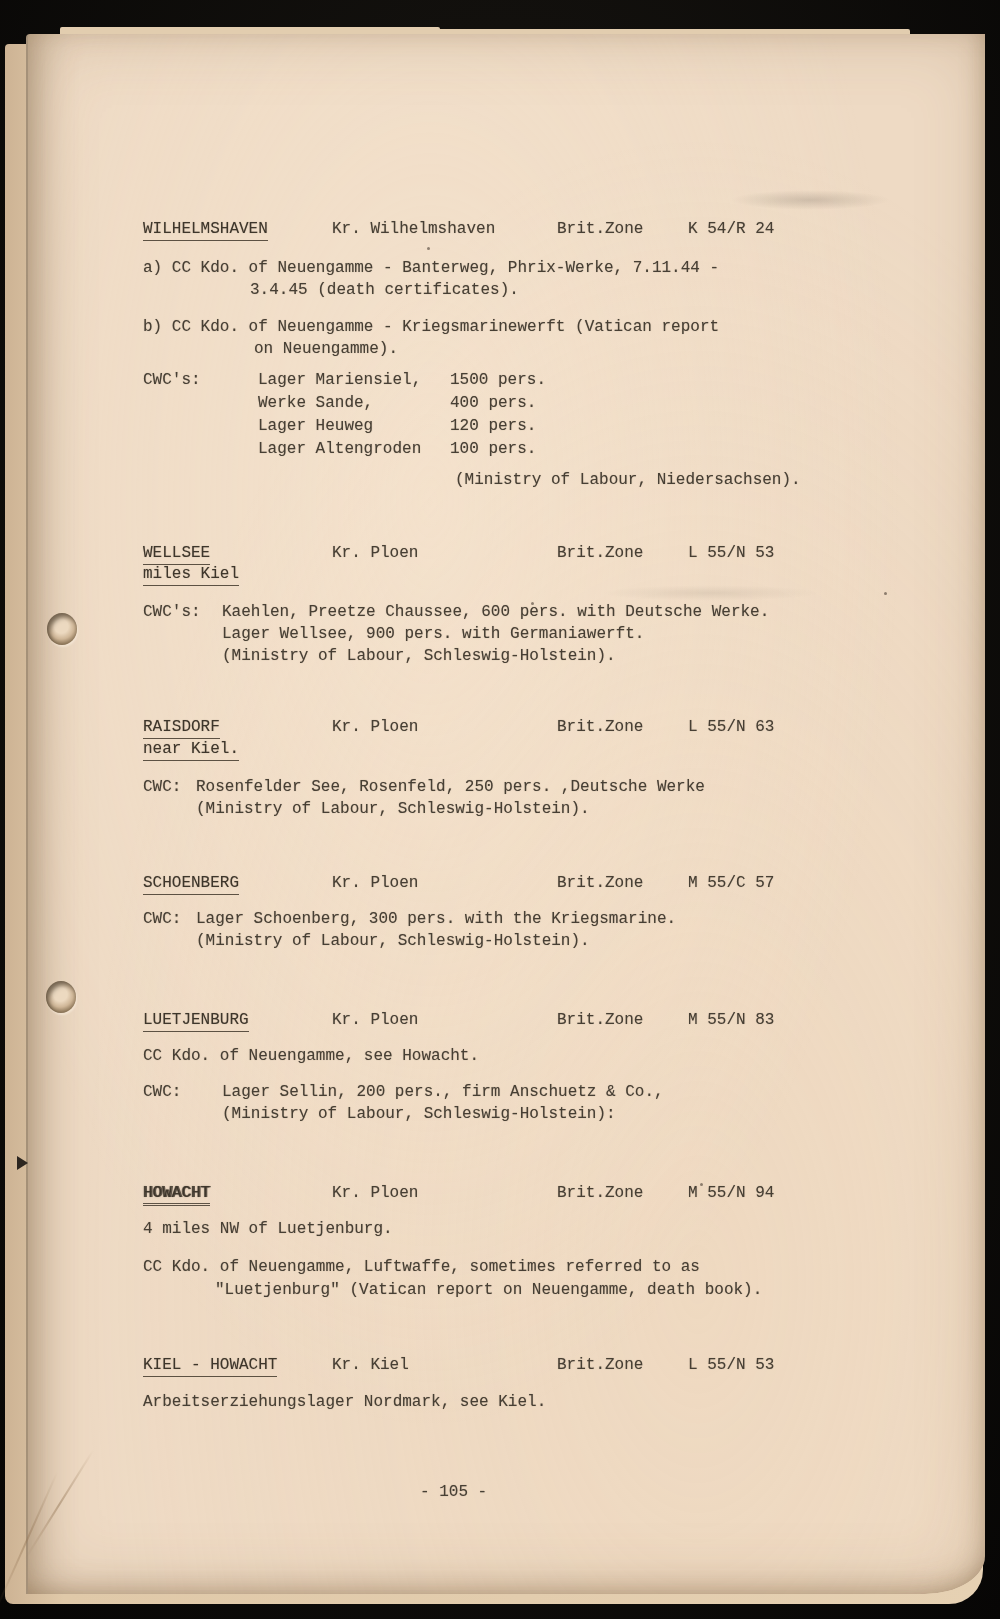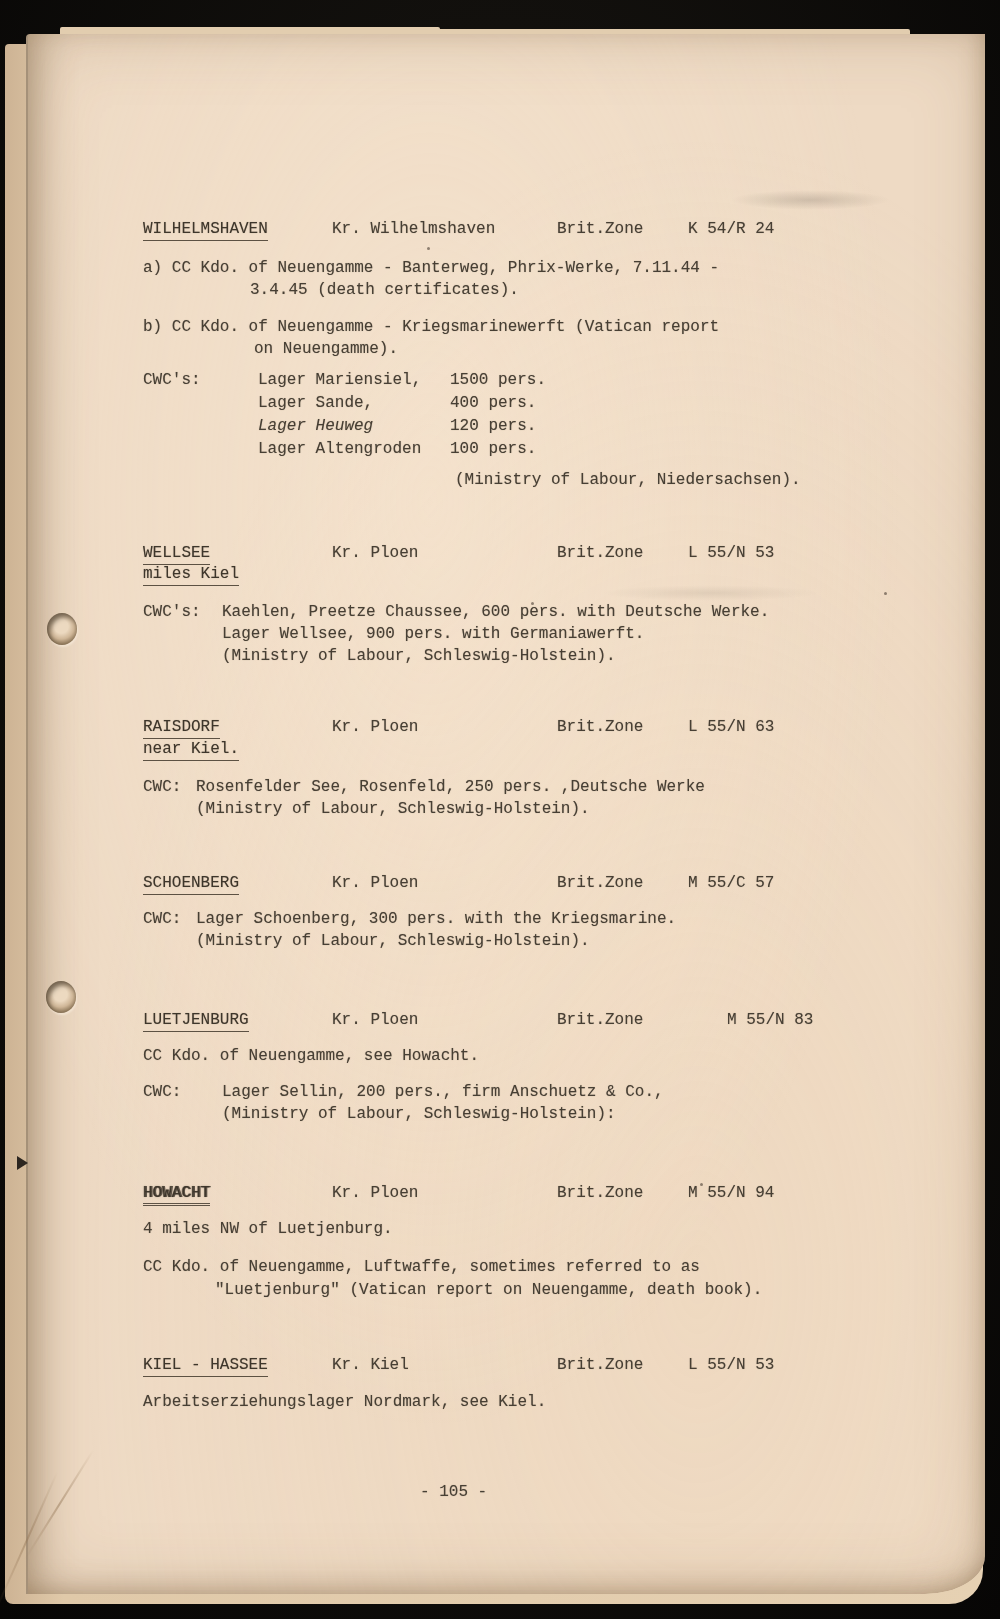--- a/index.html
+++ b/index.html
@@ -107,25 +107,25 @@
 <div class="tl" style="top:258px;left:143px;">a) CC Kdo. of Neuengamme - Banterweg, Phrix-Werke, 7.11.44 -</div>
 <div class="tl" style="top:280px;left:250px;">3.4.45 (death certificates).</div>
 <div class="tl" style="top:317px;left:143px;">b) CC Kdo. of Neuengamme - Kriegsmarinewerft (Vatican report</div>
 <div class="tl" style="top:339px;left:254px;">on Neuengamme).</div>
 <div class="tl" style="top:370px;left:143px;">CWC's:</div>
 <div class="row" style="top:370px;">
   <span class="tl" style="left:258px;">Lager Mariensiel,</span>
   <span class="tl camp-count">1500 pers.</span>
 </div>
 <div class="row" style="top:393px;">
-  <span class="tl" style="left:258px;">Lager Sande,</span>
+  <span class="tl" style="left:258px;">Werke Sande,</span>
   <span class="tl camp-count">400 pers.</span>
 </div>
 <div class="row" style="top:416px;">
-  <span class="tl" style="left:258px;font-style:italic;">Lager Heuweg</span>
+  <span class="tl" style="left:258px;">Lager Heuweg</span>
   <span class="tl camp-count">120 pers.</span>
 </div>
 <div class="row" style="top:439px;">
   <span class="tl" style="left:258px;">Lager Altengroden</span>
   <span class="tl camp-count">100 pers.</span>
 </div>
 <div class="tl" style="top:470px;left:455px;">(Ministry of Labour, Niedersachsen).</div>
 
 <div class="row" style="top:543px;">
   <span class="tl hd u" style="left:143px;">WELLSEE</span>
@@ -157,38 +157,38 @@
   <span class="tl" style="left:688px;">M 55/C 57</span>
 </div>
 <div class="tl" style="top:909px;left:143px;">CWC:</div>
 <div class="tl" style="top:909px;left:196px;text-align:center;">Lager Schoenberg, 300 pers. with the Kriegsmarine.</div>
 <div class="tl" style="top:931px;left:196px;">(Ministry of Labour, Schleswig-Holstein).</div>
 
 <div class="row" style="top:1010px;">
   <span class="tl hd u" style="left:143px;">LUETJENBURG</span>
   <span class="tl" style="left:332px;">Kr. Ploen</span>
   <span class="tl" style="left:557px;">Brit.Zone</span>
-  <span class="tl" style="left:688px;margin-left:39px;">M 55/N 83</span>
+  <span class="tl" style="left:688px;">M 55/N 83</span>
 </div>
 <div class="tl" style="top:1046px;left:143px;">CC Kdo. of Neuengamme, see Howacht.</div>
 <div class="tl" style="top:1082px;left:143px;">CWC:</div>
 <div class="tl" style="top:1082px;left:222px;">Lager Sellin, 200 pers., firm Anschuetz &amp; Co.,</div>
 <div class="tl" style="top:1104px;left:222px;">(Ministry of Labour, Schleswig-Holstein):</div>
 
 <div class="row" style="top:1183px;">
   <span class="tl hd smeared" style="left:143px;">HOWACHT</span>
   <span class="tl" style="left:332px;">Kr. Ploen</span>
   <span class="tl" style="left:557px;">Brit.Zone</span>
   <span class="tl" style="left:688px;">M 55/N 94</span>
 </div>
 <div class="tl" style="top:1219px;left:143px;">4 miles NW of Luetjenburg.</div>
 <div class="tl" style="top:1257px;left:143px;">CC Kdo. of Neuengamme, Luftwaffe, sometimes referred to as</div>
 <div class="tl" style="top:1280px;left:215px;">"Luetjenburg" (Vatican report on Neuengamme, death book).</div>
 
 <div class="row" style="top:1355px;">
-  <span class="tl hd u" style="left:143px;">KIEL - HASSEE</span>
+  <span class="tl hd u" style="left:143px;">KIEL - HOWACHT</span>
   <span class="tl" style="left:332px;">Kr. Kiel</span>
   <span class="tl" style="left:557px;">Brit.Zone</span>
   <span class="tl" style="left:688px;">L 55/N 53</span>
 </div>
 <div class="tl" style="top:1392px;left:143px;">Arbeitserziehungslager Nordmark, see Kiel.</div>
 
 <div class="tl" style="top:1482px;left:420px;">- 105 -</div>
 
 </body></html>

